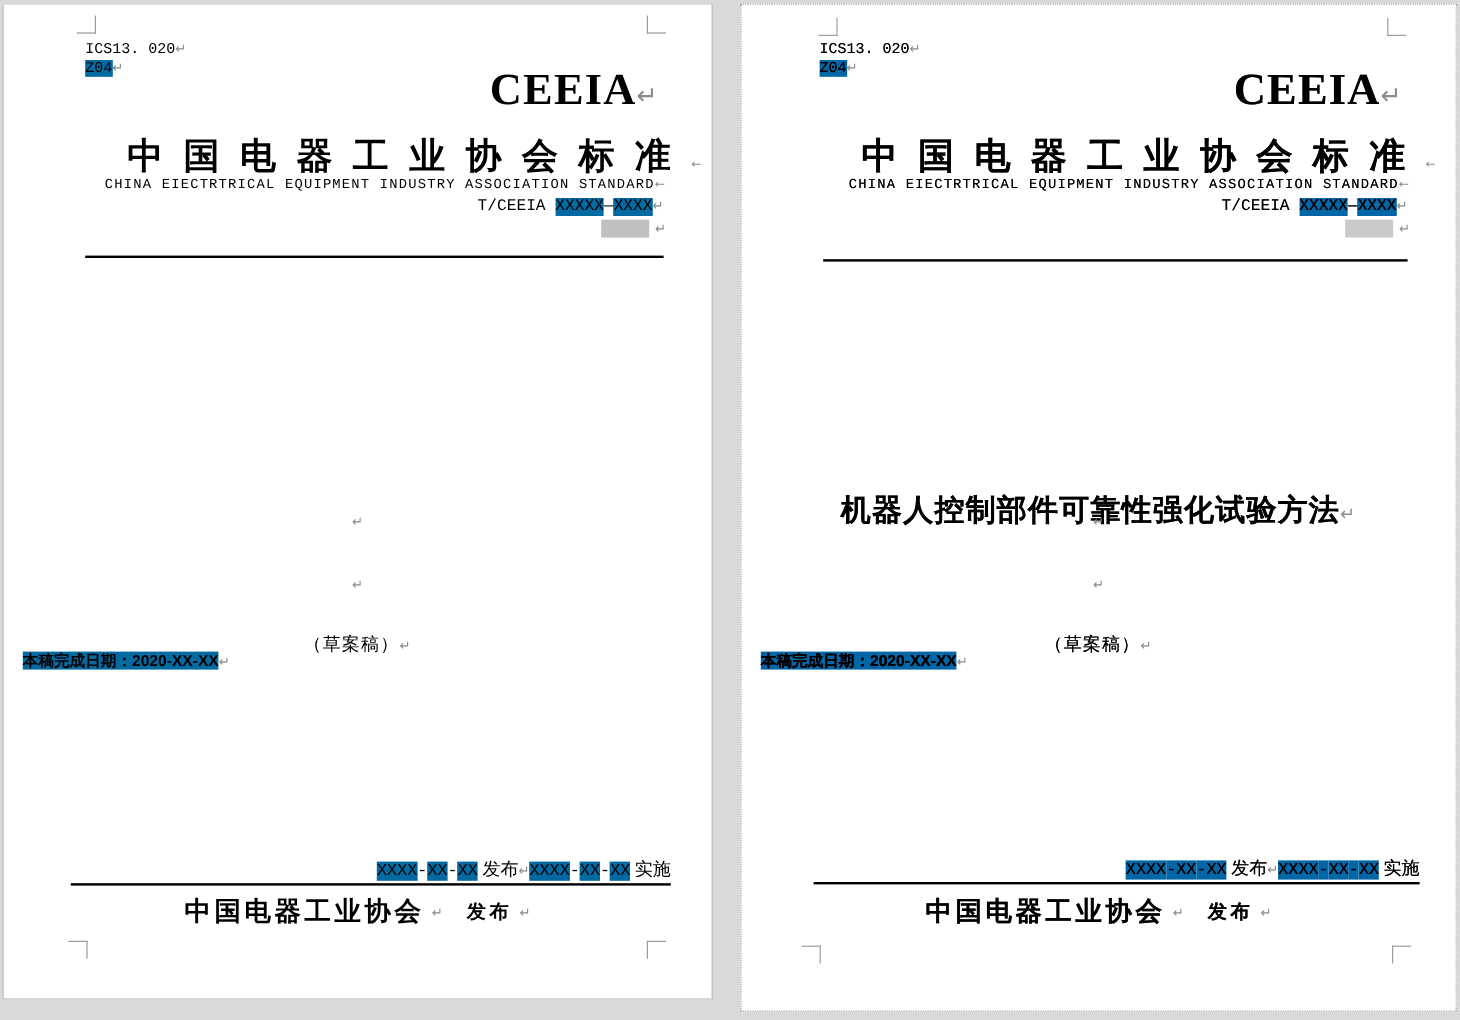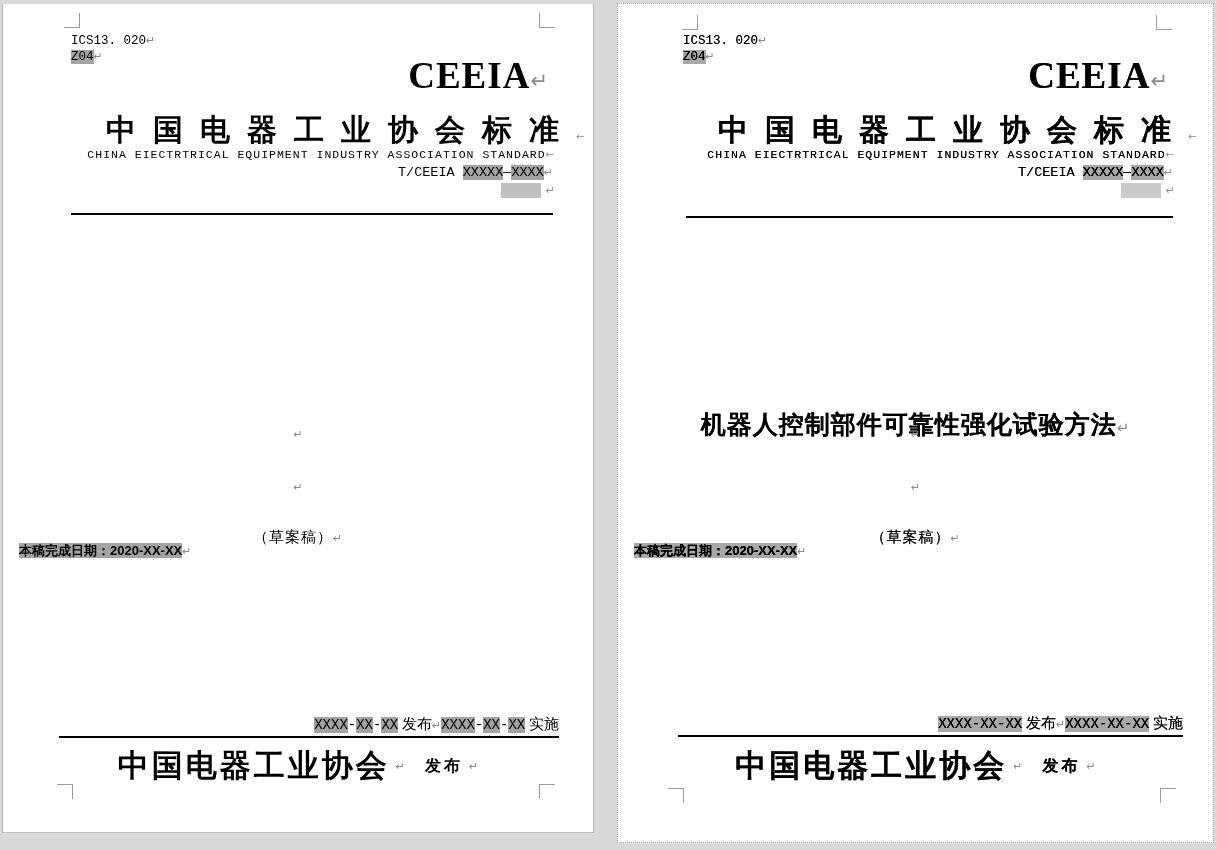--- a/index.html
+++ b/index.html
@@ -24,21 +24,21 @@
   .plain { position:absolute; inset:0; }
 
   .crop { position:absolute; width:16px; height:15px; border:0 solid #9a9a9a; }
   .crop-tl { border-right-width:1px; border-bottom-width:1px; }
   .crop-tr { border-left-width:1px; border-bottom-width:1px; }
   .crop-bl { border-right-width:1px; border-top-width:1px; }
   .crop-br { border-left-width:1px; border-top-width:1px; }
 
   .mono { font-family:"Liberation Mono","DejaVu Sans Mono",monospace; }
   .sans { font-family:"Liberation Sans","DejaVu Sans",sans-serif; }
-  .hl { background:#a3a3a3; }
+  .hl { background:#0369a1; }
   .pm { color:#8a8a8a; font-family:"DejaVu Sans",sans-serif; font-size:11px; font-weight:normal; text-shadow:none; }
 
   .abs { position:absolute; white-space:nowrap; }
 
   .ics      { left:68px; top:30px; font-size:12.5px; }
   .zcode    { left:68px; top:46px; font-size:12.5px; }
   .ceeia    { right:44px; top:50px; font-size:37px; font-weight:bold; letter-spacing:1px; }
   .ceeia .pm { font-size:21px; }
   .std-cn   { left:68px; top:106px; font-size:30px; font-weight:bold; letter-spacing:17px;margin-left:35px; }
   .std-cn .pm, .std-en .pm { font-size:10px; }
@@ -52,21 +52,21 @@
   .title-en { left:40px; right:40px; top:383px; text-align:center; font-size:15.5px; }
   .empty-p1 { left:0; right:0; top:424px; text-align:center; }
   .empty-p2 { left:0; right:0; top:477px; text-align:center; }
   .draft    { left:0; right:0; top:524px; text-align:center; font-size:15px; letter-spacing:1px; }
   .draft-date { left:16px; right:0; top:538px; text-align:left; font-size:13px; font-weight:bold; }
 
   .dates-row { position:absolute; left:74px; right:34px; top:711px; display:flex; justify-content:flex-end; font-size:15px; }
   .dates-row .mono { font-size:14px; }
   .rule-bot { position:absolute; left:56px; right:34px; top:732px; border-top:2px solid #000; }
   .assoc-row { position:absolute; left:0; right:0; top:741px; display:flex; align-items:center; justify-content:center; gap:6px; }
-  .assoc-name { font-size:31px; font-weight:bold; letter-spacing:3px; white-space:nowrap; }
+  .assoc-name { font-size:22px; font-weight:bold; letter-spacing:3px; white-space:nowrap; }
   .assoc-pub  { font-size:16px; font-weight:bold; letter-spacing:3px; margin-left:14px; white-space:nowrap; }
 
   
   #page-b .title-cn { font-weight:bold; font-size:25px; top:356px;margin-top:48px; }
   #page-b .title-en { font-weight:bold; }
   #page-b .rule-top { top:212px; }
   #page-b .dates-row { top:710px; left:78px; right:30px; }
   #page-b .rule-bot { top:731px; left:60px; right:30px; }
   #page-b .std-cn { left:65px; }
   #page-b .ics, #page-b .zcode { left:65px; }

